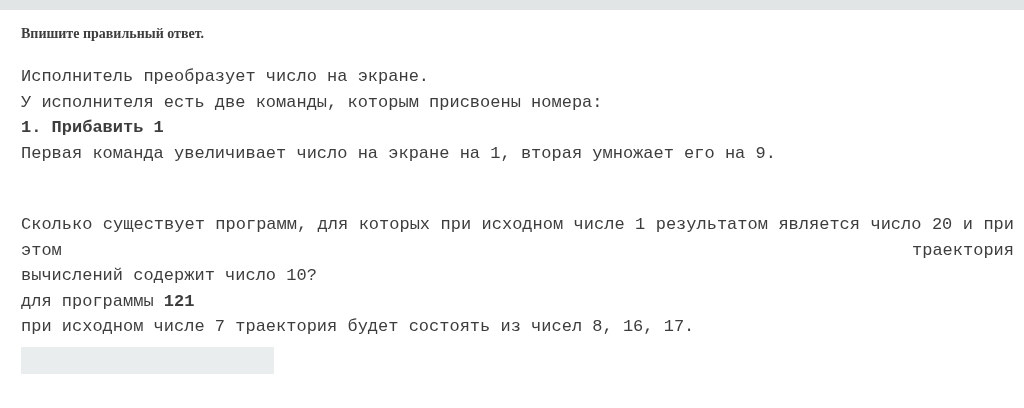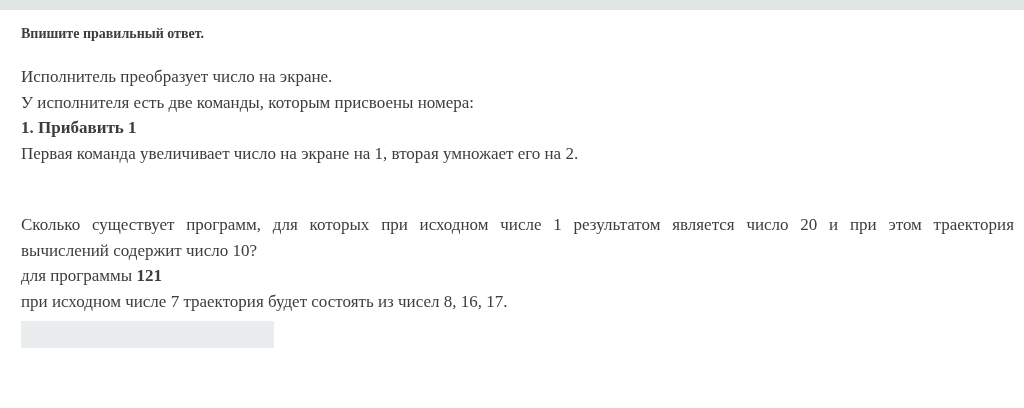--- a/index.html
+++ b/index.html
@@ -20,20 +20,21 @@
     padding: 13px 10px 0 21px;
   }
   .title {
     font-size: 14px;
     font-weight: bold;
     line-height: 21px;
     margin-bottom: 20px;
   }
   .body-text {
     width: 993px;
+    font-family: Liberation Mono, monospace;
   }
   .line {
     font-size: 17px;
     line-height: 25.5px;
     text-align: left;
     white-space: normal;
   }
   .line.bold { font-weight: bold; }
   .line.justify {
     text-align: justify;
@@ -61,21 +62,21 @@
 <div class="topbar"></div>
 
 <div class="content">
 
   <div class="title">Впишите правильный ответ.</div>
 
   <div class="body-text">
     <div class="line">Исполнитель преобразует число на экране.</div>
     <div class="line">У исполнителя есть две команды, которым присвоены номера:</div>
     <div class="line bold">1. Прибавить 1</div>
-    <div class="line">Первая команда увеличивает число на экране на 1, вторая умножает его на 2.</div>
+    <div class="line">Первая команда увеличивает число на экране на 1, вторая умножает его на 9.</div>
     <div class="line justify">Сколько существует программ, для которых при исходном числе 1 результатом является число 20 и при этом траектория</div>
     <div class="line">вычислений содержит число 10?</div>
     <div class="line"><span>для программы </span><b>121</b></div>
     <div class="line">при исходном числе 7 траектория будет состоять из чисел 8, 16, 17.</div>
   </div>
 
   <input type="text" class="answer" value="" style="">
 
 </div>
 

